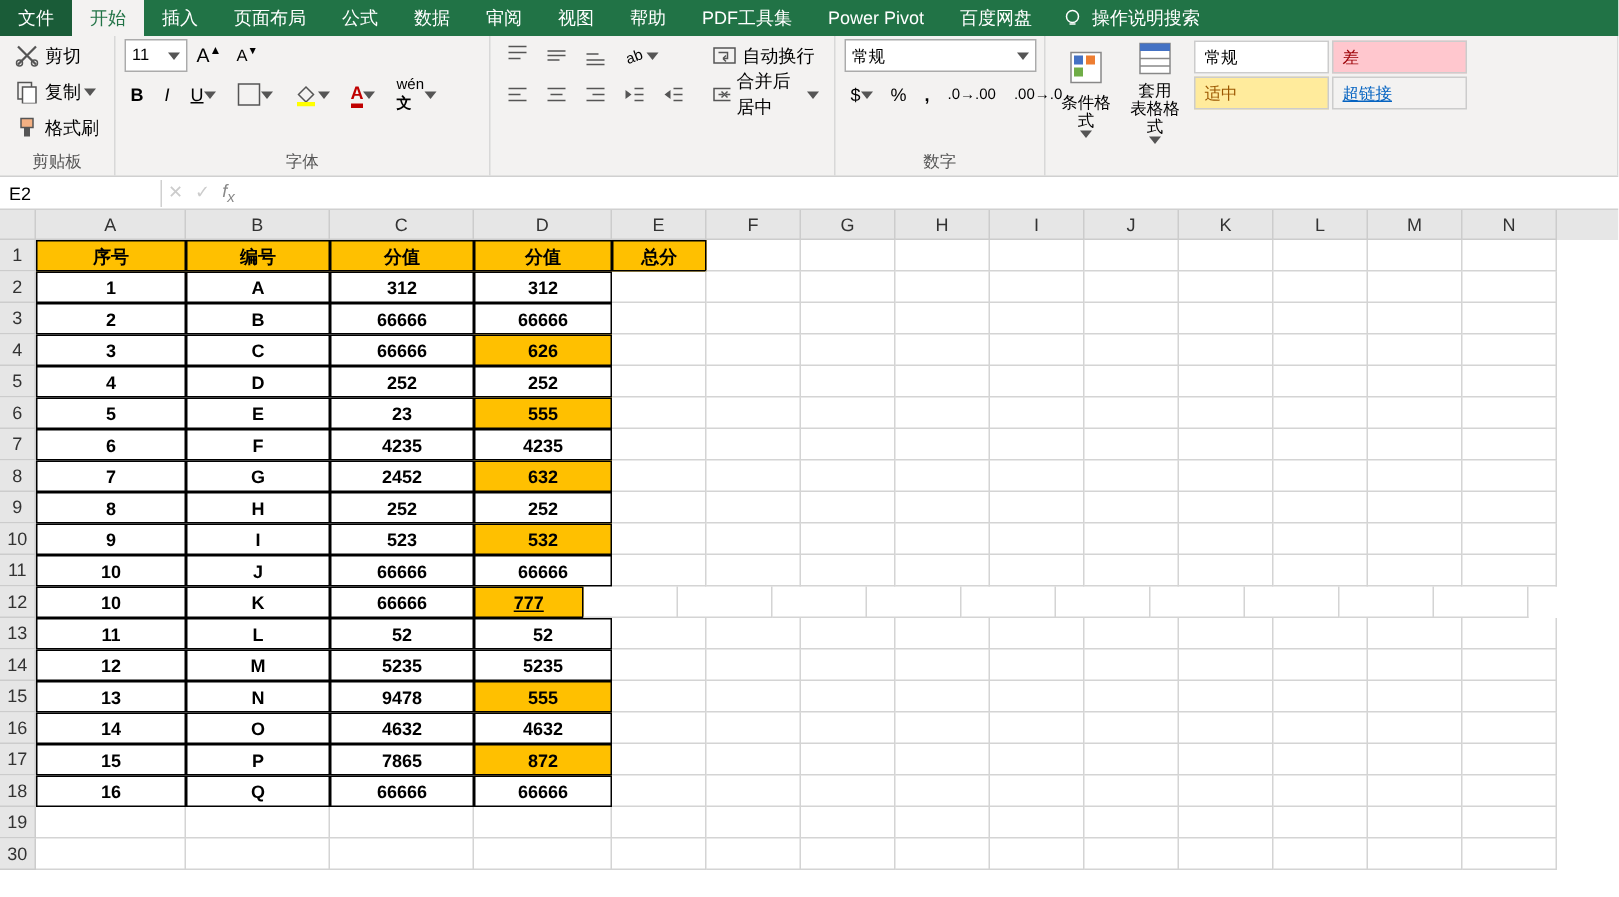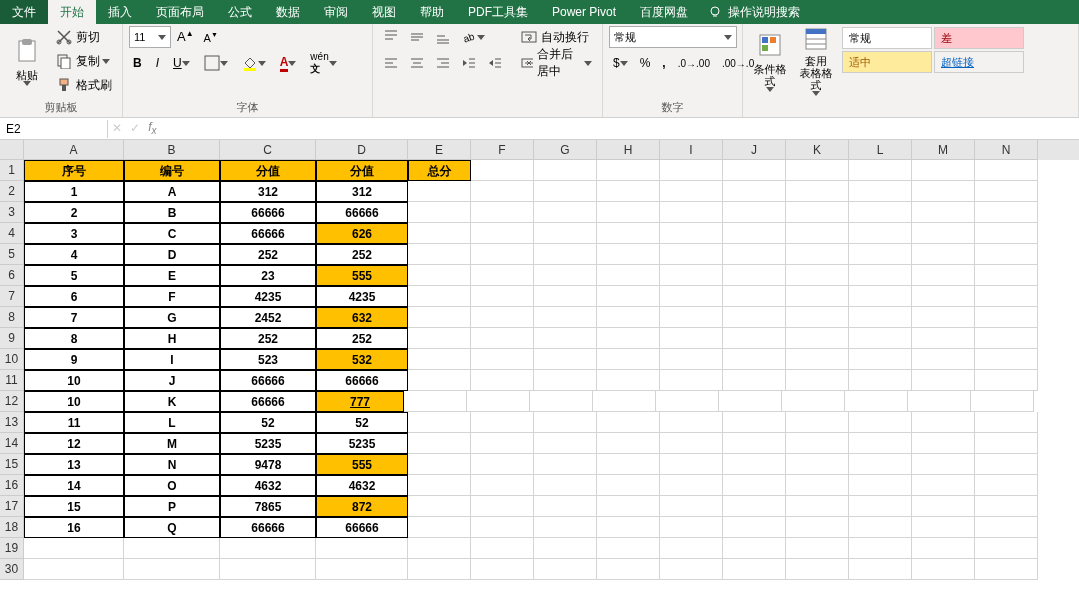--- a/index.html
+++ b/index.html
@@ -76,30 +76,20 @@
         <line x1="5" y1="11" x2="9" y2="11" stroke="#fff"></line>
       </svg>
       <span>操作说明搜索</span>
     </div>
   </div>
 
 <div class="ribbon">
 
   <div class="group">
     <div class="group-body">
-      <div class="big-btn">
-        <div class="icon">
-          <svg width="28" height="28">
-              <rect x="6" y="4" width="16" height="20" fill="#fff" stroke="#888"></rect>
-              <rect x="9" y="2" width="10" height="6" rx="2" fill="#a0a0a0"></rect>
-            </svg>
-        </div>
-        <div class="lbl">粘贴</div>
-        <span class="caret"></span>
-      </div>
       <div style="display:flex;flex-direction:column;gap:2px;">
         <div class="small-btn">
           <svg class="ic">
               <path d="M2 2 L14 14 M14 2 L2 14" stroke="#555" stroke-width="1.5"></path>
               <circle cx="3" cy="13" r="2" fill="none" stroke="#555"></circle>
               <circle cx="13" cy="13" r="2" fill="none" stroke="#555"></circle>
             </svg>
           <span style="margin-left:4px;">剪切</span>
         </div>
         <div class="small-btn">
@@ -560,21 +550,21 @@
         <div class="cell" style="width: 63px;"></div>
         <div class="cell" style="width: 63px;"></div>
         <div class="cell" style="width: 63px;"></div>
         <div class="cell" style="width: 63px;"></div>
       </div>
       <div class="grid-row">
         <div class="row-h" style="height: 21px; line-height: 21px;">12</div>
         <div class="cell tcell" style="width: 100px;">10</div>
         <div class="cell tcell" style="width: 96px;">K</div>
         <div class="cell tcell" style="width: 96px;">66666</div>
-        <div class="cell tcell hl" style="width: 88px; text-decoration: underline;">777</div>
+        <div class="cell tcell hl" style="width: 73px; text-decoration: underline;">777</div>
         <div class="cell" style="width: 63px;"></div>
         <div class="cell" style="width: 63px;"></div>
         <div class="cell" style="width: 63px;"></div>
         <div class="cell" style="width: 63px;"></div>
         <div class="cell" style="width: 63px;"></div>
         <div class="cell" style="width: 63px;"></div>
         <div class="cell" style="width: 63px;"></div>
         <div class="cell" style="width: 63px;"></div>
         <div class="cell" style="width: 63px;"></div>
         <div class="cell" style="width: 63px;"></div>

